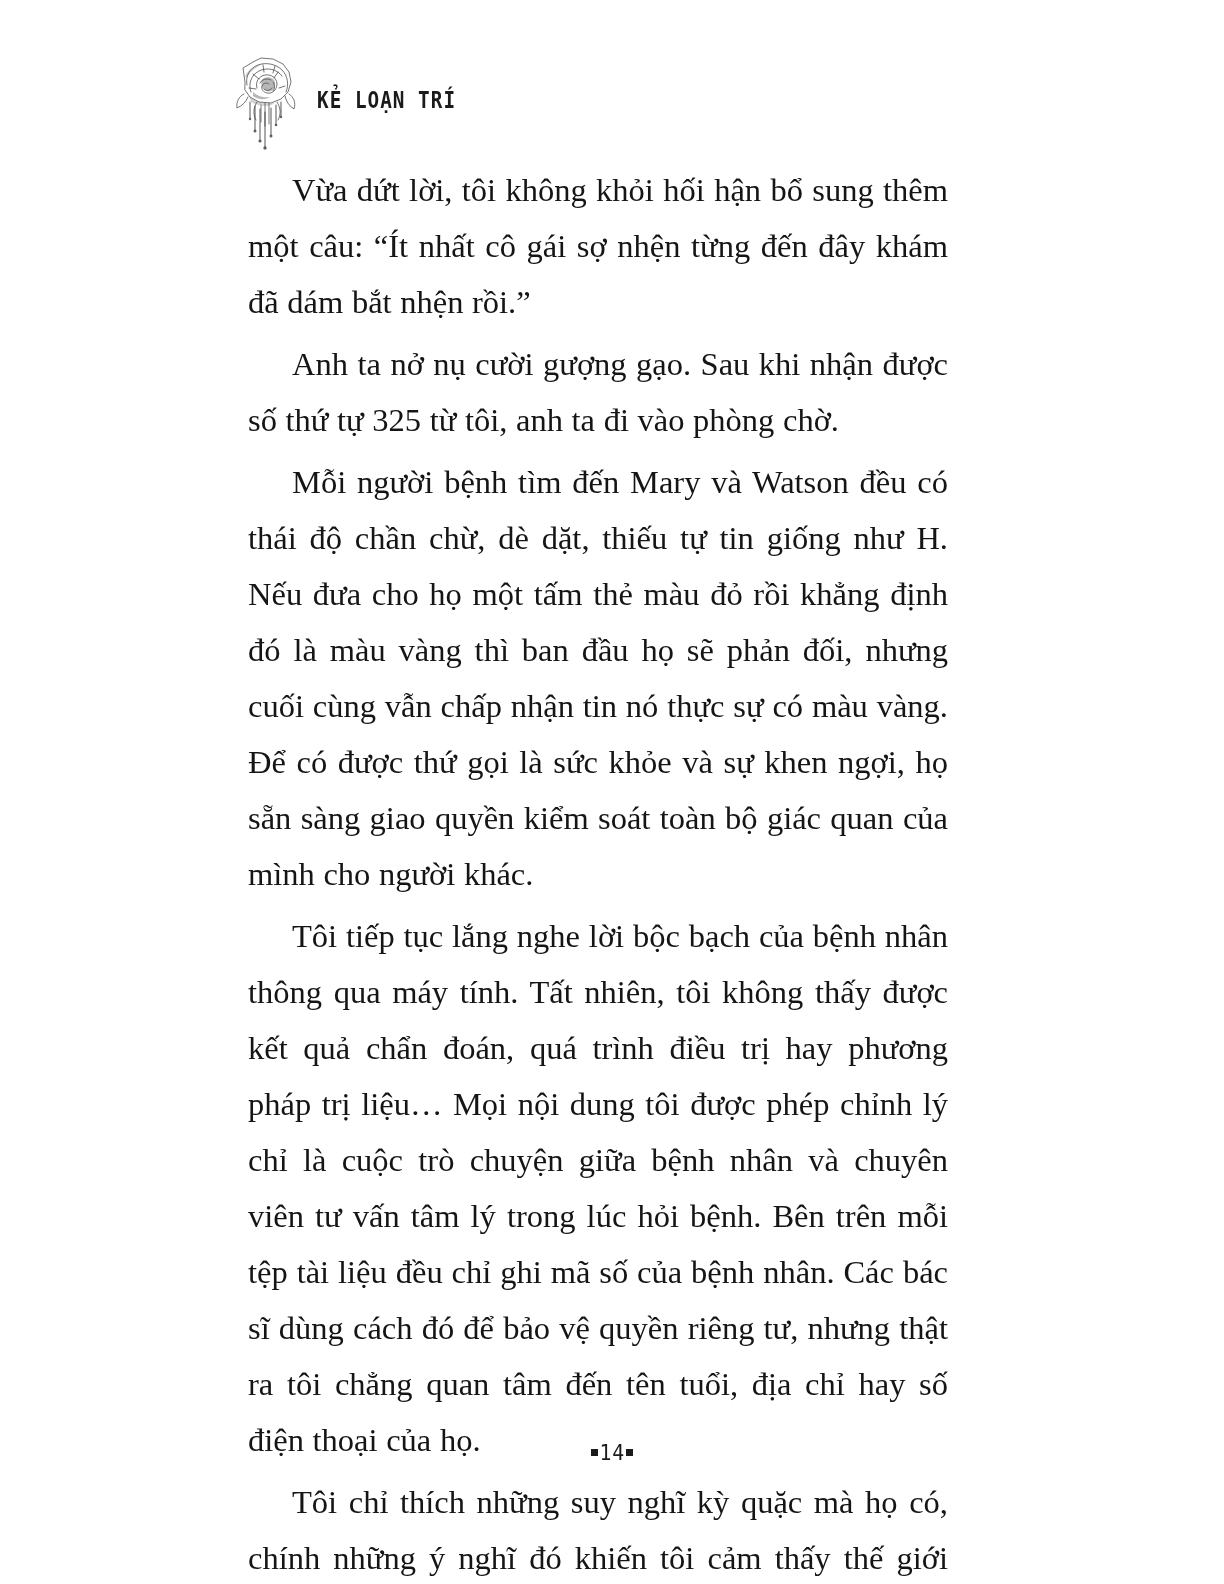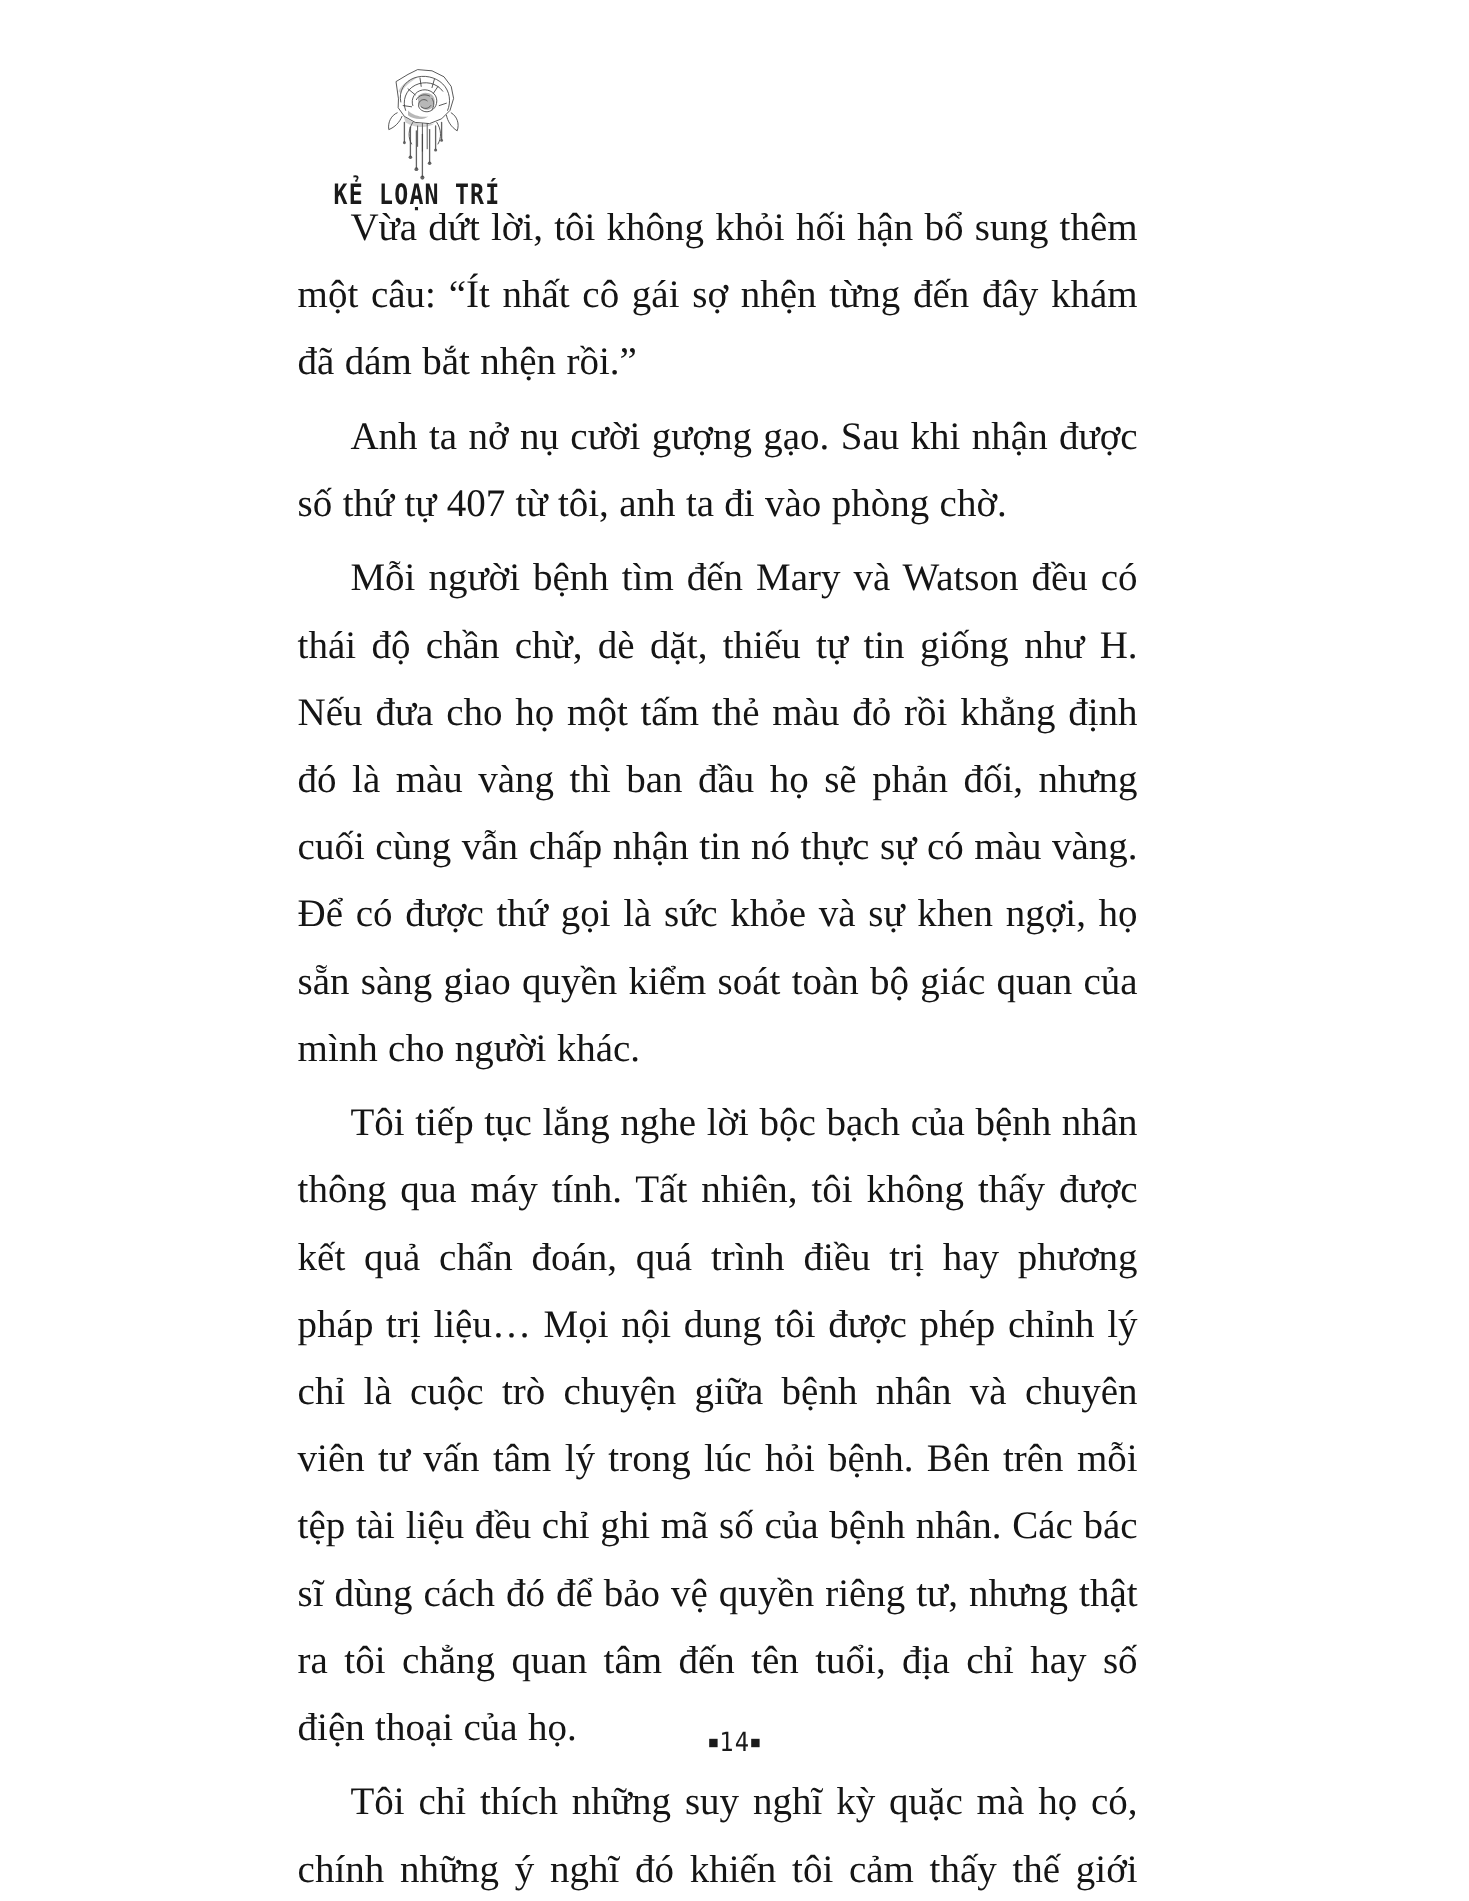--- a/index.html
+++ b/index.html
@@ -20,26 +20,25 @@
     position: absolute;
     inset: 0;
     width: 1224px;
     height: 1584px;
     background: #ffffff;
   }
 
   
   .running-header {
     position: absolute;
-    left: 264px;
+    left: 231px;
     top: 52px;
     display: flex;
     align-items: center;
     height: 100px;
-    flex-direction: column;
   }
 
   .rose-mark {
     width: 72px;
     height: 100px;
     flex: 0 0 auto;
     display: block;
   }
 
   .header-title {
@@ -165,21 +164,21 @@
         <circle cx="19" cy="67" r="1.2"></circle>
         <circle cx="50" cy="65" r="1.2"></circle>
       </g>
     </svg>
 
     <div class="header-title">KẺ LOẠN TRÍ</div>
   </div>
 
   <div class="text-column">
     <p class="para">Vừa dứt lời, tôi không khỏi hối hận bổ sung thêm một câu: “Ít nhất cô gái sợ nhện từng đến đây khám đã dám bắt nhện rồi.”</p>
-    <p class="para">Anh ta nở nụ cười gượng gạo. Sau khi nhận được số thứ tự 407 từ tôi, anh ta đi vào phòng chờ.</p>
+    <p class="para">Anh ta nở nụ cười gượng gạo. Sau khi nhận được số thứ tự 325 từ tôi, anh ta đi vào phòng chờ.</p>
     <p class="para">Mỗi người bệnh tìm đến Mary và Watson đều có thái độ chần chừ, dè dặt, thiếu tự tin giống như H. Nếu đưa cho họ một tấm thẻ màu đỏ rồi khẳng định đó là màu vàng thì ban đầu họ sẽ phản đối, nhưng cuối cùng vẫn chấp nhận tin nó thực sự có màu vàng. Để có được thứ gọi là sức khỏe và sự khen ngợi, họ sẵn sàng giao quyền kiểm soát toàn bộ giác quan của mình cho người khác.</p>
     <p class="para">Tôi tiếp tục lắng nghe lời bộc bạch của bệnh nhân thông qua máy tính. Tất nhiên, tôi không thấy được kết quả chẩn đoán, quá trình điều trị hay phương pháp trị liệu… Mọi nội dung tôi được phép chỉnh lý chỉ là cuộc trò chuyện giữa bệnh nhân và chuyên viên tư vấn tâm lý trong lúc hỏi bệnh. Bên trên mỗi tệp tài liệu đều chỉ ghi mã số của bệnh nhân. Các bác sĩ dùng cách đó để bảo vệ quyền riêng tư, nhưng thật ra tôi chẳng quan tâm đến tên tuổi, địa chỉ hay số điện thoại của họ.</p>
     <p class="para">Tôi chỉ thích những suy nghĩ kỳ quặc mà họ có, chính những ý nghĩ đó khiến tôi cảm thấy thế giới này vẫn chưa đến nỗi tầm thường như vậy.</p>
   </div>
 
   <div class="folio">
     <span class="folio-dot"></span>
     <span class="folio-number">14</span>
     <span class="folio-dot"></span>
   </div>

